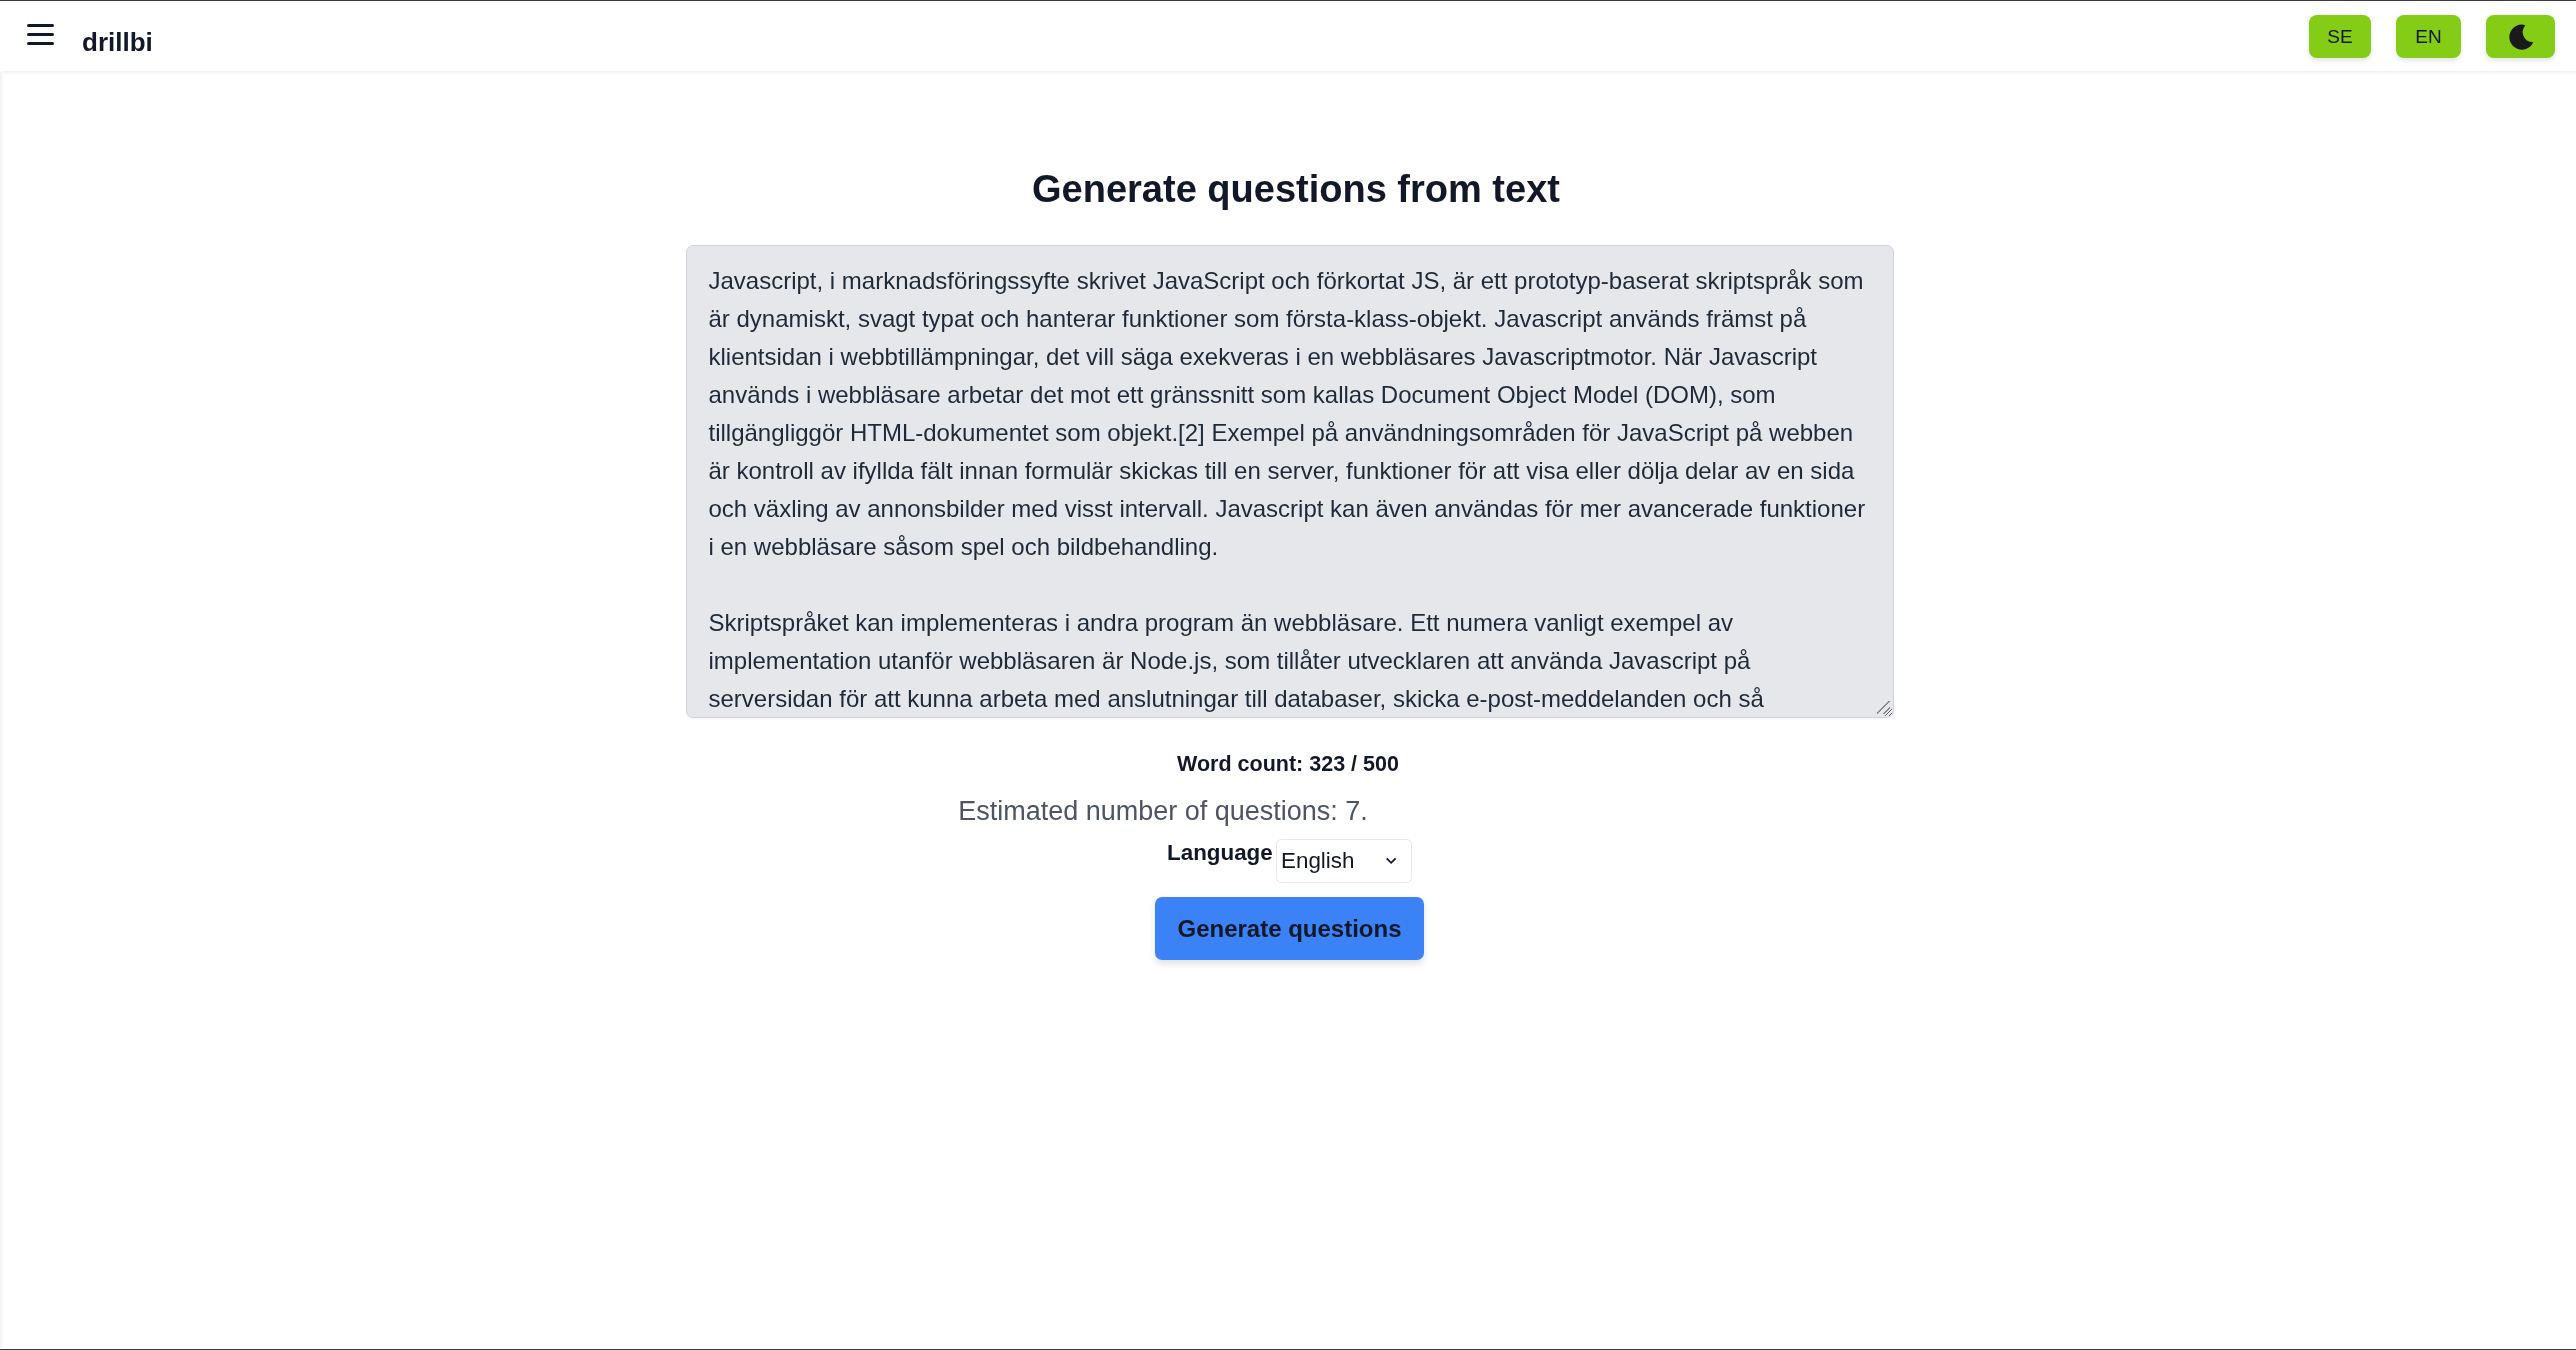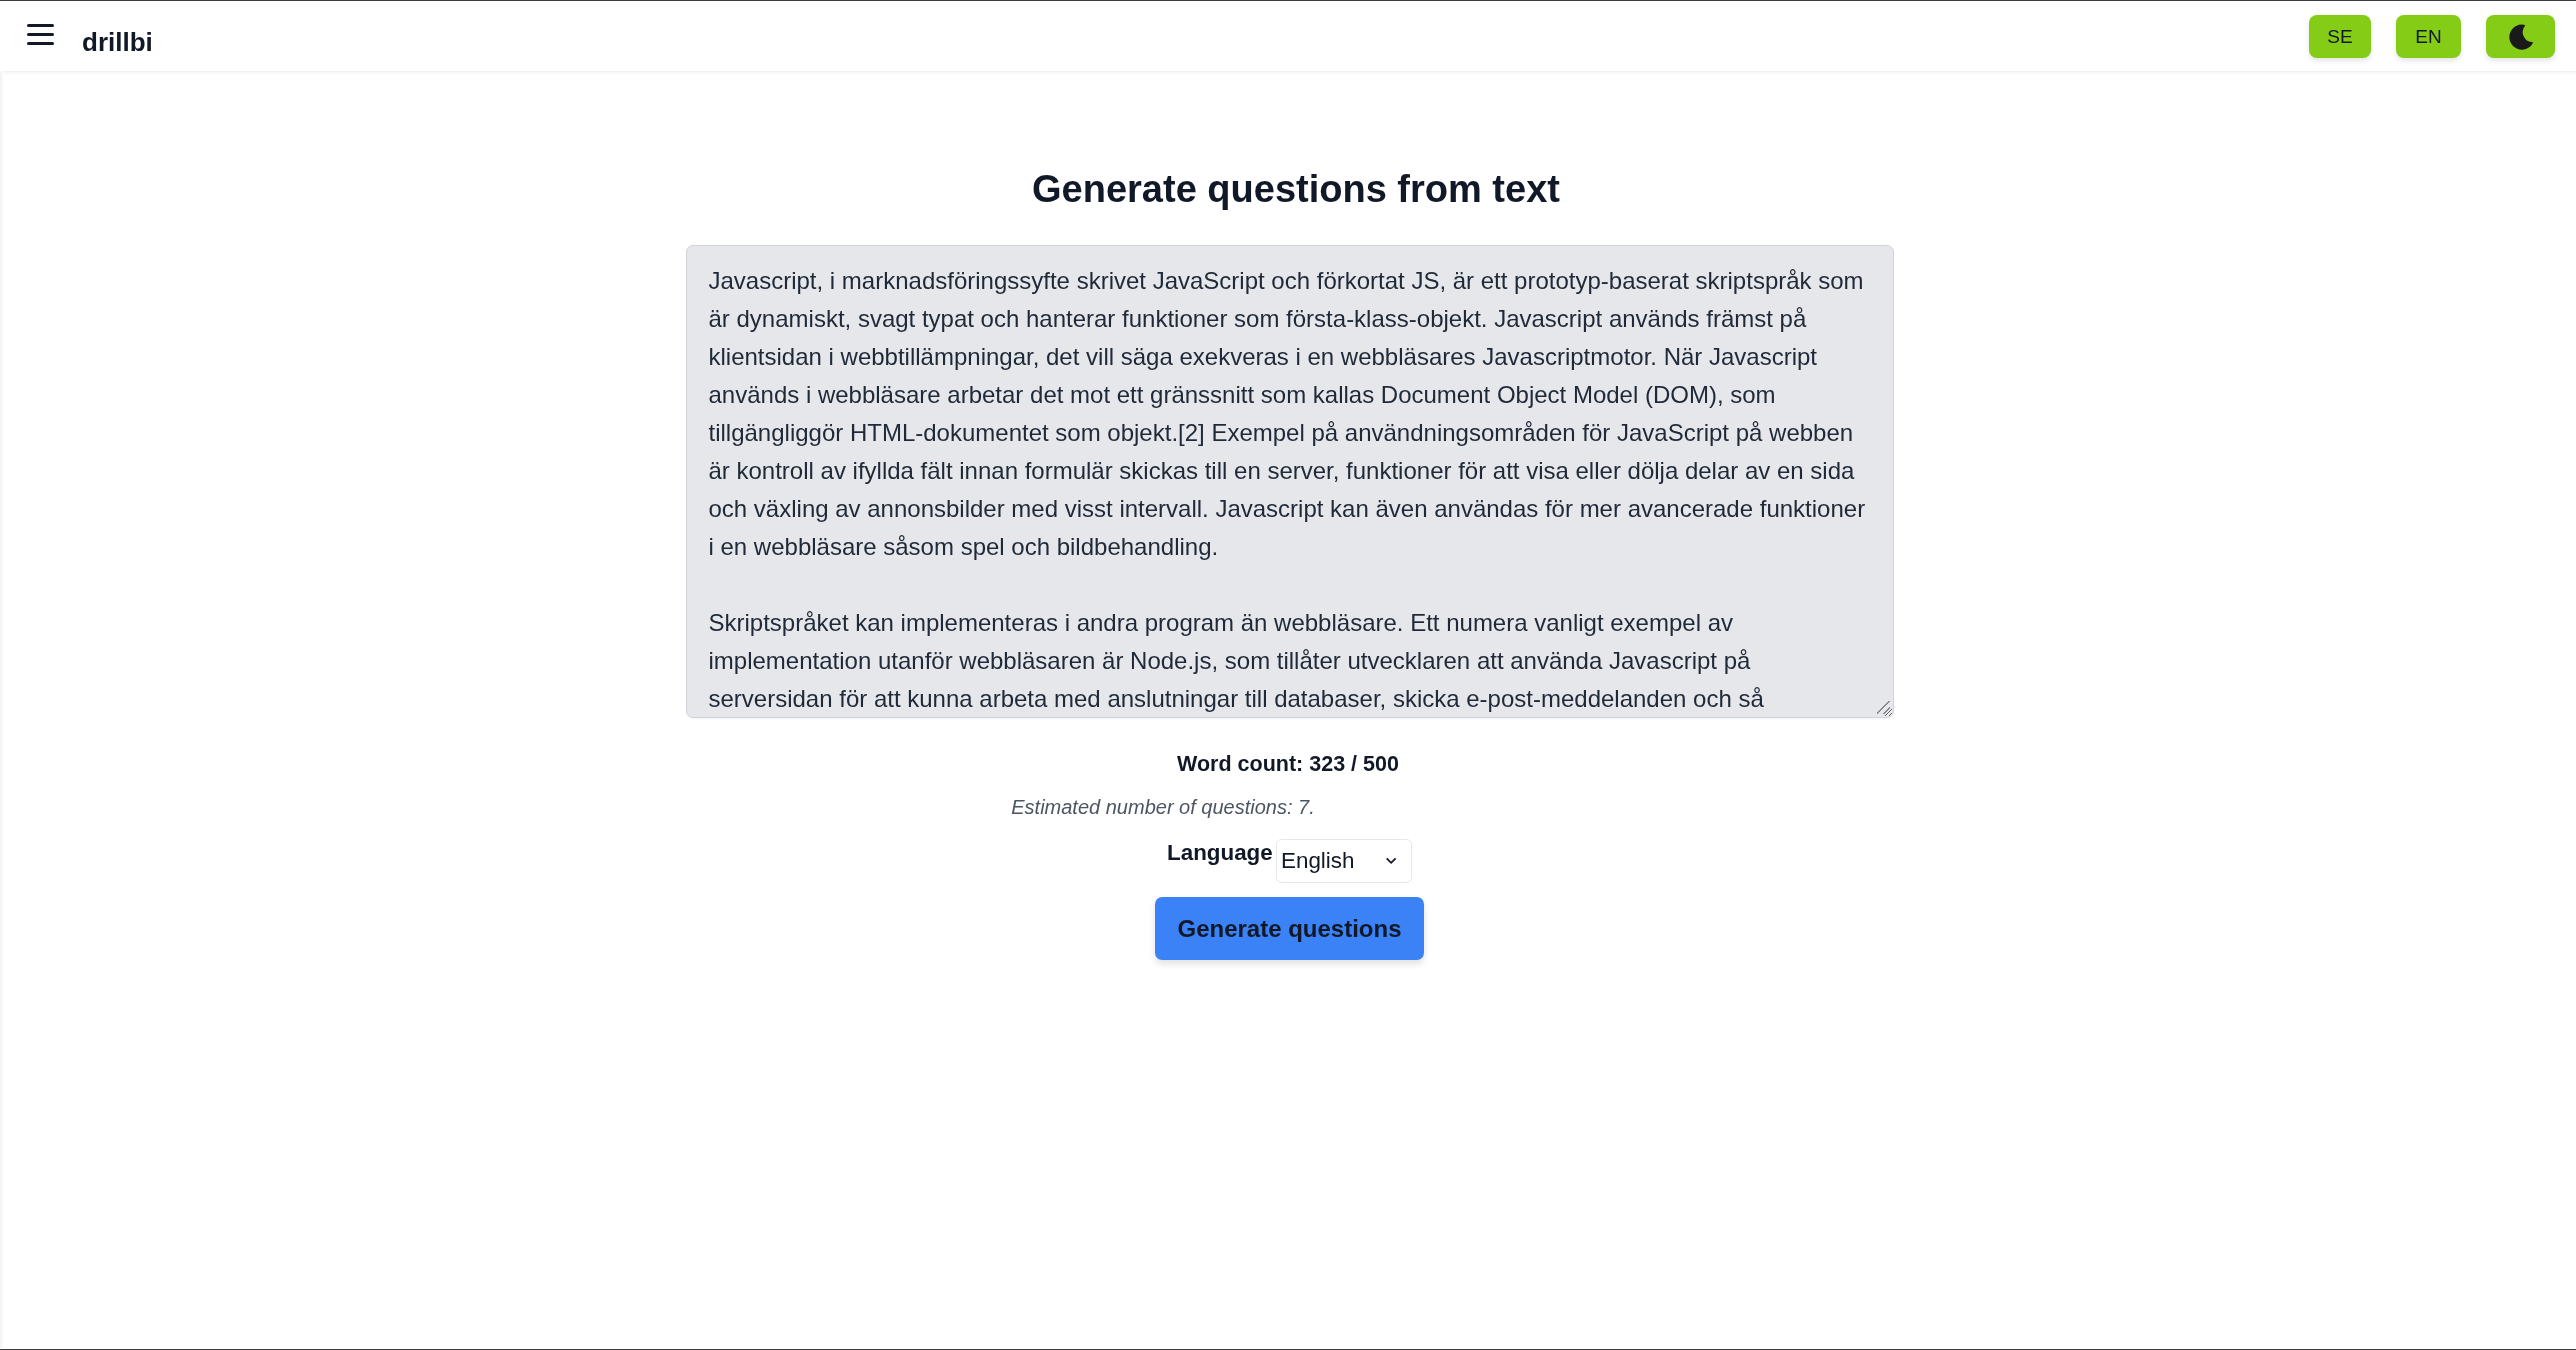--- a/index.html
+++ b/index.html
@@ -62,21 +62,21 @@
     background:
       linear-gradient(135deg, transparent 45%, #888 46%, #888 52%, transparent 53%,
                       transparent 70%, #888 71%, #888 77%, transparent 78%);
   }
   .word-count {
     position: absolute; left: 0; width: 2576px; top: 751px;
     text-align: center; font-size: 21.5px; font-weight: 600; color: #111827;
   }
   .estimate {
     position: absolute; left: 0; width: 2326px; top: 795px;
-    text-align: center; font-size: 20px; color: #4b5563; font-style: italic;
+    text-align: center; font-size: 27px; color: #4b5563;
   }
   .lang-label {
     position: absolute; left: 1167px; top: 839px; font-size: 22.4px; font-weight: 600; color: #111827; text-align: center;
   }
   .lang-select {
     position: absolute; left: 1276px; top: 838px; width: 136px; height: 44px;
     box-sizing: border-box;
     border: 0.9px solid #e5e7eb; border-radius: 5.4px; background: #fff;
     font-size: 22.4px; color: #111827;
     padding-left: 4px; display: flex; align-items: center;

